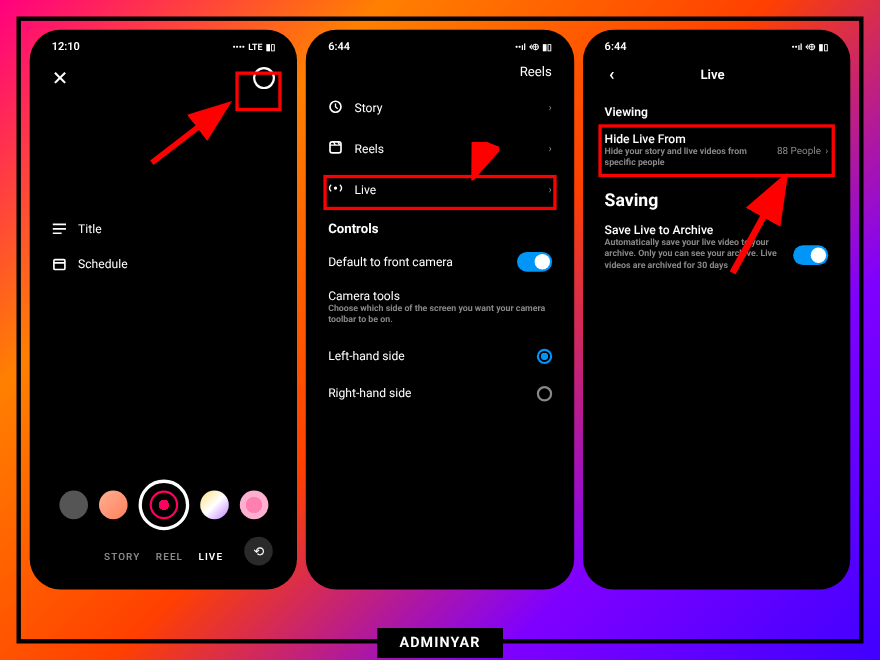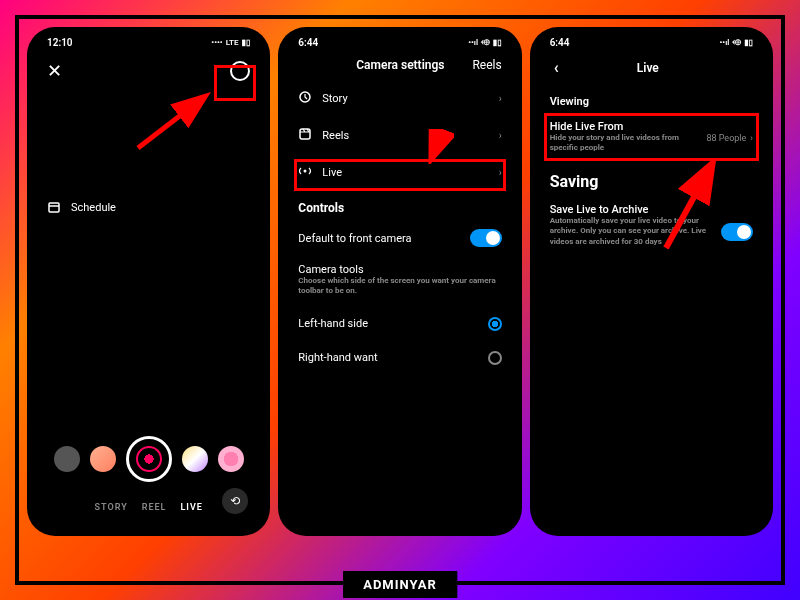--- a/index.html
+++ b/index.html
@@ -248,20 +248,28 @@
               <polygon points="0 0, 8 3, 0 6" fill="#ff0000"></polygon>
             </marker>
           </defs>
         <line x1="10" y1="60" x2="75" y2="10" stroke="#ff0000" stroke-width="5" marker-end="url(#ah1)"></line>
       </svg>
 
       <div class="menu-list">
         <div class="menu-item">
           <span class="menu-icon">
             <svg width="14" height="14" viewBox="0 0 14 14">
+                <path d="M1 3h12M1 7h12M1 11h8" stroke="#fff" stroke-width="1.5" fill="none"></path>
+              </svg>
+          </span>
+          <span>Title</span>
+        </div>
+        <div class="menu-item">
+          <span class="menu-icon">
+            <svg width="14" height="14" viewBox="0 0 14 14">
                 <rect x="2" y="3" width="10" height="9" rx="1" stroke="#fff" stroke-width="1.5" fill="none"></rect>
                 <path d="M2 6h10" stroke="#fff" stroke-width="1.5"></path>
               </svg>
           </span>
           <span>Schedule</span>
         </div>
       </div>
 
       <div class="shutter-row">
         <div class="shutter-thumb" style="background:#555;"></div>
@@ -290,21 +298,20 @@
       <div class="status-bar">
         <span>6:44</span>
         <span class="status-right">
           <span>••ıl</span>
           <span>⬲</span>
           <span>▮▯</span>
         </span>
       </div>
       <div class="header-center">
         <span style="width:30px;"></span>
-        <span class="title">Camera settings</span>
         <span style="font-weight:400;">Reels</span>
       </div>
 
       <div class="settings-list">
         <div class="settings-item">
           <div class="left">
             <span><svg width="14" height="14" viewBox="0 0 14 14">
                   <circle cx="7" cy="7" r="5" stroke="#fff" stroke-width="1.5" fill="none"></circle>
                   <path d="M7 4v3l2 2" stroke="#fff" stroke-width="1.2" fill="none"></path>
                 </svg></span>
@@ -352,21 +359,21 @@
         <div style="padding:6px 0 10px;">
           <div style="font-size:11px;">Camera tools</div>
           <div class="sub-text">Choose which side of the screen you want your camera toolbar to be on.</div>
         </div>
 
         <div class="settings-item">
           <span>Left-hand side</span>
           <div class="radio on"></div>
         </div>
         <div class="settings-item">
-          <span>Right-hand want</span>
+          <span>Right-hand side</span>
           <div class="radio"></div>
         </div>
       </div>
     </div>
   </div>
 
   <div class="phone">
     <div class="notch"></div>
     <div class="phone-inner">
       <div class="status-bar">

